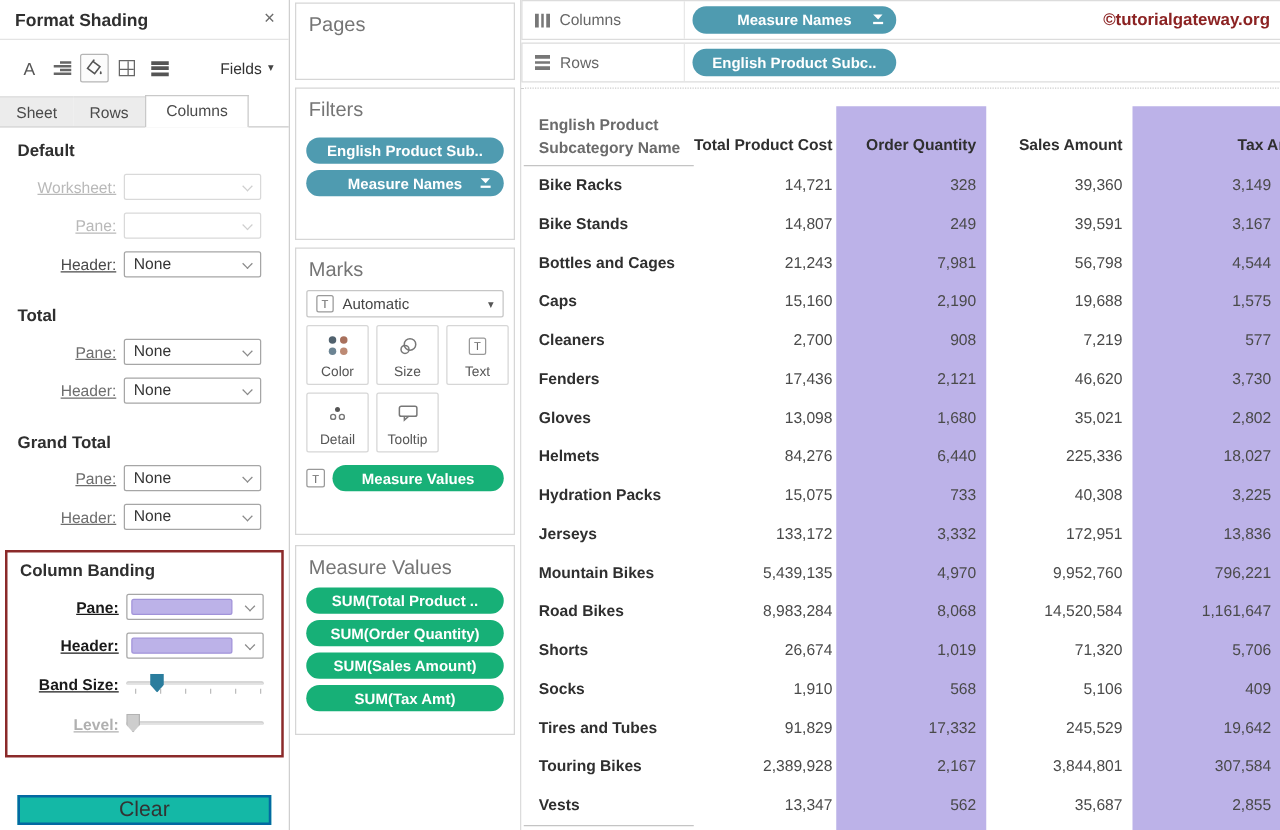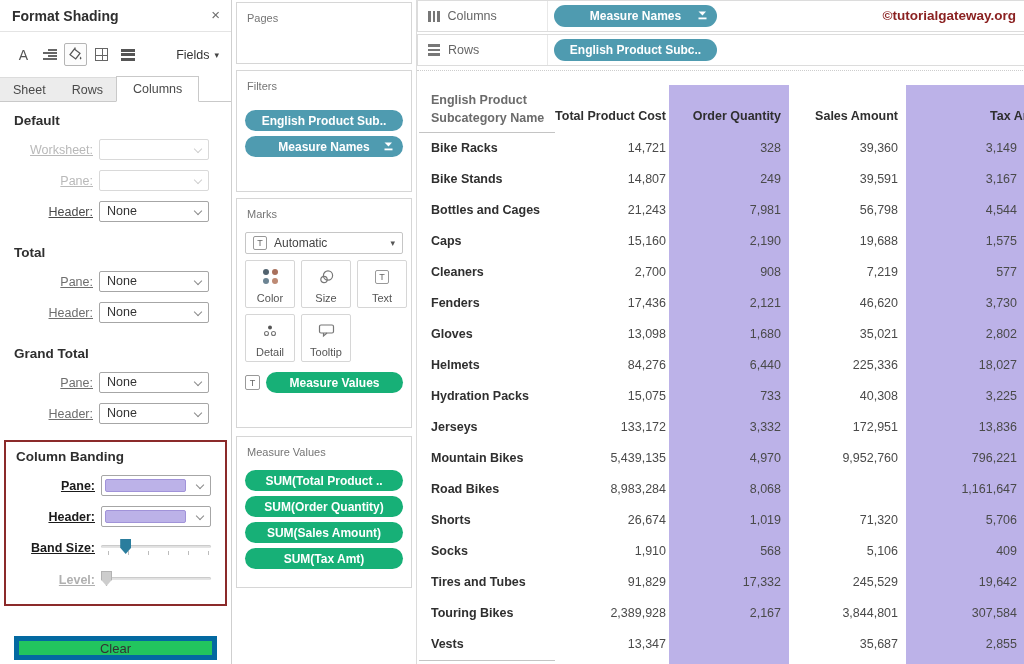--- a/index.html
+++ b/index.html
@@ -44,30 +44,30 @@
   .banding-box .frow { padding-left:0; }
   .banding-box .lbl { width:95px; }
   .banding-box .sect-heading { margin-left:10px; }
   .sliderrow { height:32px; }
   .slider { position:relative; width:110px; height:24px; }
   .slider .track { position:absolute; left:0; right:0; top:9px; height:3px; background:#e4e4e4; border-radius:2px; box-shadow:inset 0 1px 1px rgba(0,0,0,.12); }
   .slider .thumb { position:absolute; top:3px; width:11px; height:15px; background:#2a7d9d; clip-path:polygon(0 0,100% 0,100% 58%,50% 100%,0 58%); }
   .slider .thumb.gray { background:#cdcdcd; border:1px solid #b3b3b3; }
   .slider .ticks { position:absolute; left:6%; right:2%; top:15px; height:5px; display:flex; justify-content:space-between; }
   .slider .ticks i { width:1px; height:4px; background:#bdbdbd; }
-  .clear-btn { position:absolute; left:14px; right:14px; bottom:4px; height:24px; background:#22c55e; border:5px solid #0369a1; font-size:13px; color:#333; display:flex; align-items:center; justify-content:center; }
+  .clear-btn { position:absolute; left:14px; right:14px; bottom:4px; height:24px; background:#14b8a6; border:2px solid #0369a1; font-size:17px; color:#333; display:flex; align-items:center; justify-content:center; }
 
   
   #cards { position:absolute; left:232px; top:0; width:184px; height:664px; background:#fff; }
   .card { position:absolute; left:4px; width:176px; background:#fff; border:1px solid #d6d6d6; }
   #card-pages { top:2px; height:62px; }
   #card-filters { top:70px; height:122px; }
   #card-marks { top:198px; height:230px; }
   #card-mv { top:436px; height:152px; }
-  .card-title { padding:9px 0 0 10px; font-size:11px; color:#757575; height:27px; }
+  .card-title { padding:9px 0 0 10px; font-size:16px; color:#757575; height:27px; }
   .pill { height:21px; border-radius:11px; color:#fff; font-weight:bold; font-size:12px; display:flex; align-items:center; justify-content:center; position:relative; }
   .pill.teal { background:#4f9bb0; }
   .pill.green { background:#17b077; }
   .card .pillwrap { margin-top:12px; }
   .card .pill { margin:0 8px 5px 8px; }
   .pill .pill-icon { position:absolute; right:9px; top:5px; }
   .mark-dd { margin:6px 8px 6px 8px; height:22px; border:1px solid #c6c6c6; border-radius:2px; display:flex; align-items:center; padding:0 7px; }
   .ticon { width:14px; height:14px; border:1px solid #999; border-radius:2px; font-size:9px; color:#666; display:flex; align-items:center; justify-content:center; flex:none; }
   .mark-dd .ddlabel { font-size:12px; color:#444; margin-left:7px; }
   .mark-dd .caret { margin-left:auto; font-size:9px; color:#555; }
@@ -481,20 +481,21 @@
             <div class="tcell c0">Mountain Bikes</div>
             <div class="tcell c1">5,439,135</div>
             <div class="tcell c2">4,970</div>
             <div class="tcell c3">9,952,760</div>
             <div class="tcell c4">796,221</div>
           </div>
           <div class="trow">
             <div class="tcell c0">Road Bikes</div>
             <div class="tcell c1">8,983,284</div>
             <div class="tcell c2">8,068</div>
+            <div class="tcell c3">14,520,584</div>
             <div class="tcell c4">1,161,647</div>
           </div>
           <div class="trow">
             <div class="tcell c0">Shorts</div>
             <div class="tcell c1">26,674</div>
             <div class="tcell c2">1,019</div>
             <div class="tcell c3">71,320</div>
             <div class="tcell c4">5,706</div>
           </div>
           <div class="trow">
@@ -514,20 +515,21 @@
           <div class="trow">
             <div class="tcell c0">Touring Bikes</div>
             <div class="tcell c1">2,389,928</div>
             <div class="tcell c2">2,167</div>
             <div class="tcell c3">3,844,801</div>
             <div class="tcell c4">307,584</div>
           </div>
           <div class="trow">
             <div class="tcell c0">Vests</div>
             <div class="tcell c1">13,347</div>
+            <div class="tcell c2">562</div>
             <div class="tcell c3">35,687</div>
             <div class="tcell c4">2,855</div>
           </div>
         </div>
       <div class="bottom-underline"></div>
     </div>
   </div>
 </div>
 
 </body></html>

